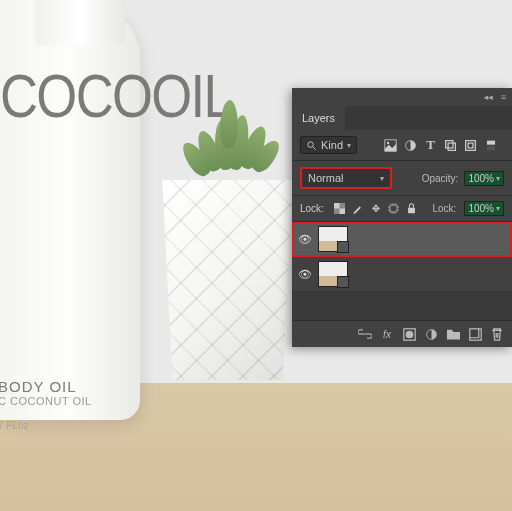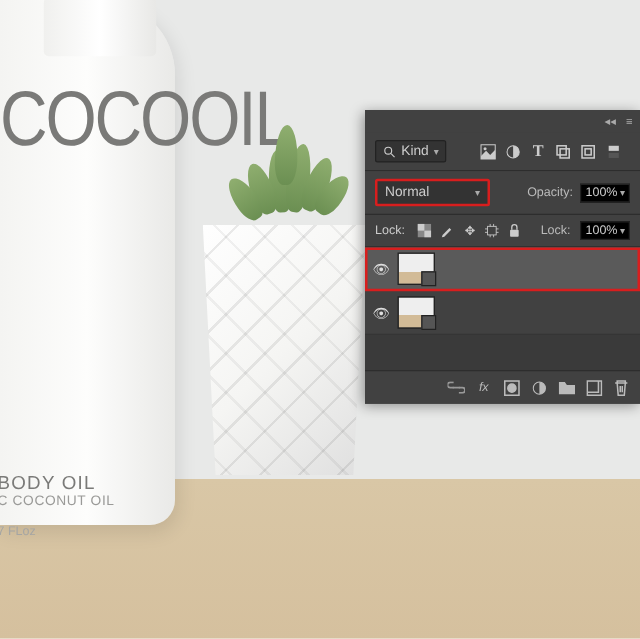--- a/index.html
+++ b/index.html
@@ -29,21 +29,21 @@
 .tab-bar{display:flex;background:#383838}
 .tab{padding:6px 10px;background:#414141;color:#ddd;font-size:11px}
 .filter-row{display:flex;align-items:center;gap:23px;padding:6px 8px;background:#414141;border-bottom:1px solid #2d2d2d}
 .kind-sel{display:flex;align-items:center;gap:4px;background:#333;border:1px solid #222;padding:2px 5px;border-radius:2px}
 .kind-sel .chev{font-size:8px;color:#aaa}
 .filter-icons{display:flex;gap:7px;margin-left:4px}
 .fi{width:13px;height:13px;display:flex;align-items:center;justify-content:center;color:#ccc}
 .blend-row{display:flex;align-items:center;gap:6px;padding:6px 8px;background:#414141;border-bottom:1px solid #2d2d2d}
 .blend-sel{flex:0 0 92px;display:flex;align-items:center;justify-content:space-between;background:#333;border:2px solid #d81e1e;padding:3px 6px;border-radius:2px}
 .op-label{color:#bbb;font-size:10px;margin-left:auto}
-.pct{display:flex;align-items:center;gap:2px;background:#000000;border:1px solid #222;padding:1px 3px;font-size:10px}
+.pct{display:flex;align-items:center;gap:2px;background:#14532d;border:1px solid #222;padding:1px 3px;font-size:10px}
 .lock-row{display:flex;align-items:center;gap:8px;padding:5px 8px;background:#414141;border-bottom:1px solid #2d2d2d;font-size:10px}
 .lock-icons{display:flex;gap:6px;margin-left:2px}
 .li{width:12px;height:12px;display:flex;align-items:center;justify-content:center;color:#ccc;font-size:10px}
 .fill-label{margin-left:auto;color:#bbb}
 .layers{background:#414141}
 .layer{display:flex;align-items:center;padding:4px 6px;gap:6px;border-bottom:1px solid #353535}
 .layer.sel{background:#5a5a5a;outline:2px solid #d81e1e;outline-offset:-2px}
 .eye{width:14px;text-align:center;color:#ddd;font-size:11px}
 .thumb{width:30px;height:26px;background:linear-gradient(to bottom,#eee 60%,#d2bb97 60%);border:1px solid #222;position:relative}
 .thumb::after{content:"";position:absolute;right:-2px;bottom:-2px;width:10px;height:10px;background:#555;border:1px solid #222}
@@ -73,20 +73,23 @@
       <span></span>
       <span></span>
   </div>
   <div class="planter"></div>
 
   <div class="panel">
     <div class="panel-top">
       <span>◂◂</span>
       <span>≡</span>
     </div>
+    <div class="tab-bar">
+      <div class="tab">Layers</div>
+    </div>
 
     <div class="filter-row">
       <div class="kind-sel">
         <svg width="11" height="11" viewBox="0 0 24 24" fill="none" stroke="#ccc" stroke-width="2">
             <circle cx="10" cy="10" r="6"></circle>
             <line x1="15" y1="15" x2="21" y2="21"></line>
           </svg>
         <span>Kind</span>
         <span class="chev">▾</span>
       </div>

